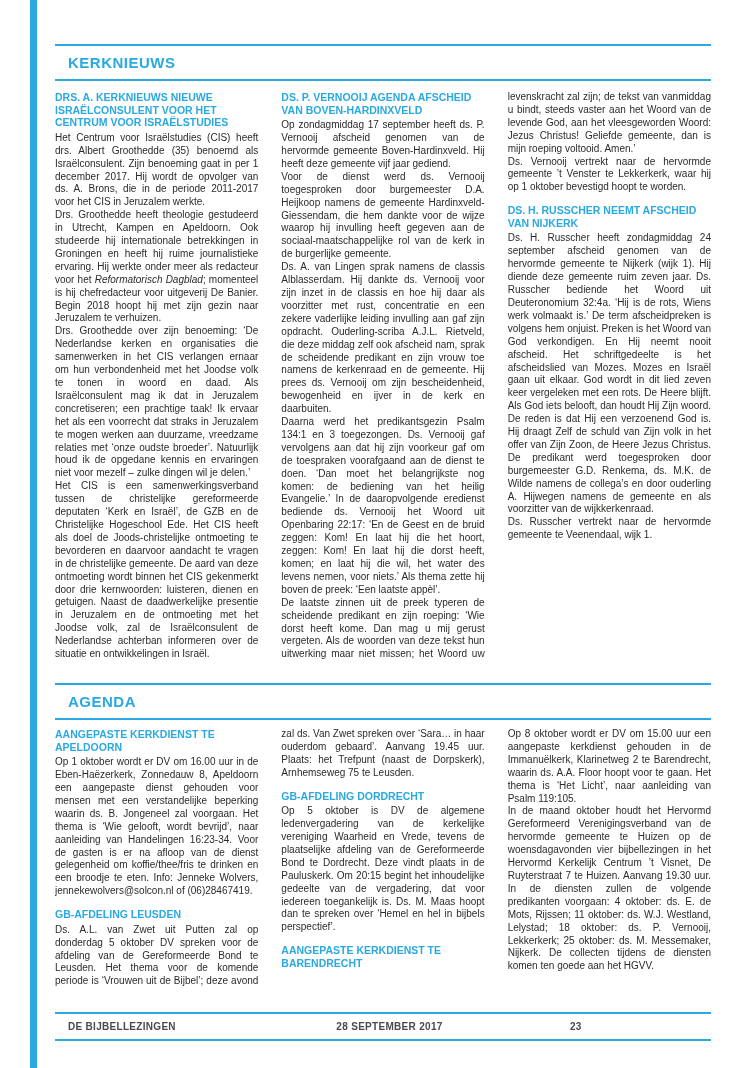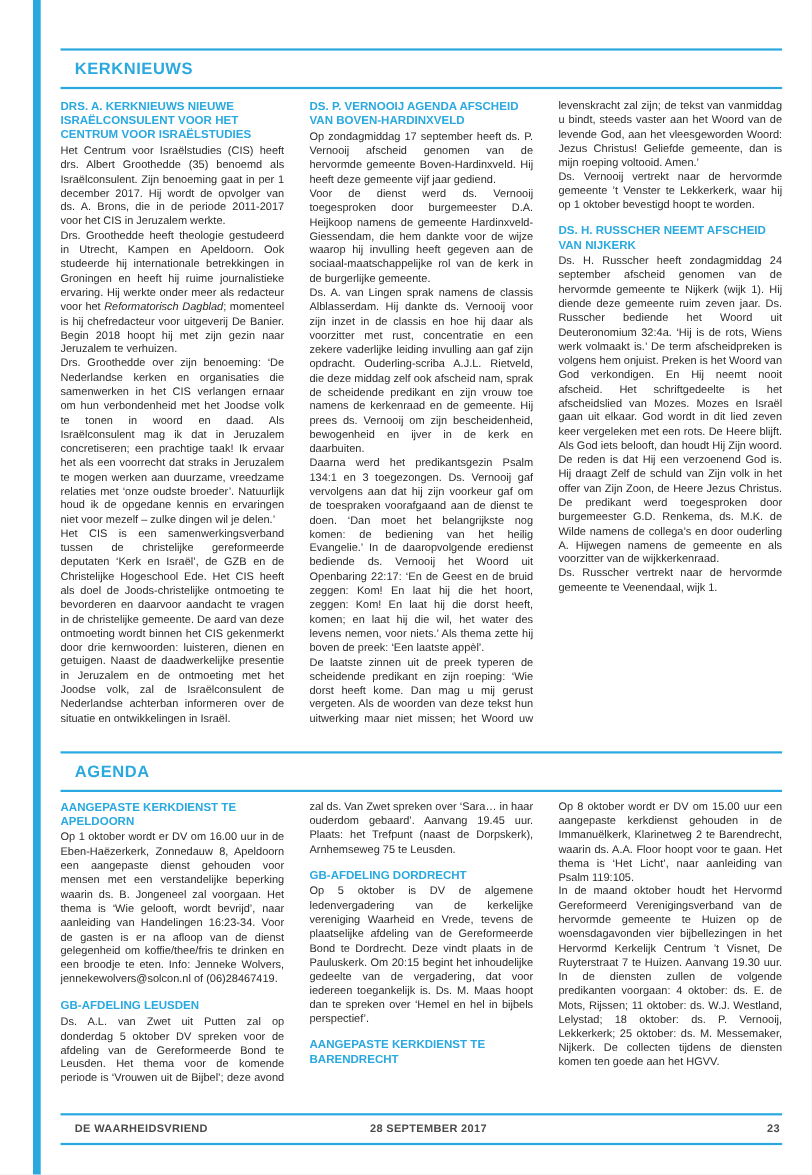--- a/index.html
+++ b/index.html
@@ -17,21 +17,21 @@
   h2 { color:var(--accent); font-size:10.5px; line-height:12.6px; font-weight:bold; text-align:left; margin:0 0 3px 0; }
   h2.mt { margin-top:10px; }
   p { margin:0; }
   .photo { float:right; width:98px; margin:3px 0 3px 7px; }
   .photo svg { display:block; width:98px; height:116px; }
   .photo .caption { font-size:7.5px; letter-spacing:1.2px; color:var(--muted); padding:4px 0 4px 0; border-bottom:1px dotted #9a9a9a; }
   .sec-agenda { margin-top:20px; }
   footer { margin-top:16px; }
   .footer-row { display:grid; grid-template-columns:1fr auto 1fr; align-items:center; padding:7px 0 7px 13px; font-size:10px; font-weight:bold; color:#4a4a48; letter-spacing:0.3px; }
   .footer-row .fc { text-align:center; }
-  .footer-row .fr { text-align:right; padding-right:2px; }
+  .footer-row .fr { text-align:center; padding-right:2px; }
 </style>
 </head>
 <body>
 
 <div class="page">
   <div class="leftbar"></div>
 
   <div class="content">
 
     <header class="section-head">
@@ -98,21 +98,21 @@
 
       <article>
         <p>In de maand oktober houdt het Hervormd Gereformeerd Verenigingsverband van de hervormde gemeente te Huizen op de woensdagavonden vier bijbellezingen in het Hervormd Kerkelijk Centrum ’t Visnet, De Ruyterstraat 7 te Huizen. Aanvang 19.30 uur. In de diensten zullen de volgende predikanten voorgaan: 4 oktober: ds. E. de Mots, Rijssen; 11 oktober: ds. W.J. Westland, Lelystad; 18 oktober: ds. P. Vernooij, Lekkerkerk; 25 oktober: ds. M. Messemaker, Nijkerk. De collecten tijdens de diensten komen ten goede aan het HGVV.</p>
       </article>
 
     </div>
 
     <footer>
       <div class="rule"></div>
       <div class="footer-row">
-        <span class="fl">DE WAARHEIDSVRIEND</span>
+        <span class="fl">DE BIJBELLEZINGEN</span>
         <span class="fc">28 SEPTEMBER 2017</span>
         <span class="fr">23</span>
       </div>
       <div class="rule"></div>
     </footer>
 
   </div>
 </div>
 
 </body></html>

